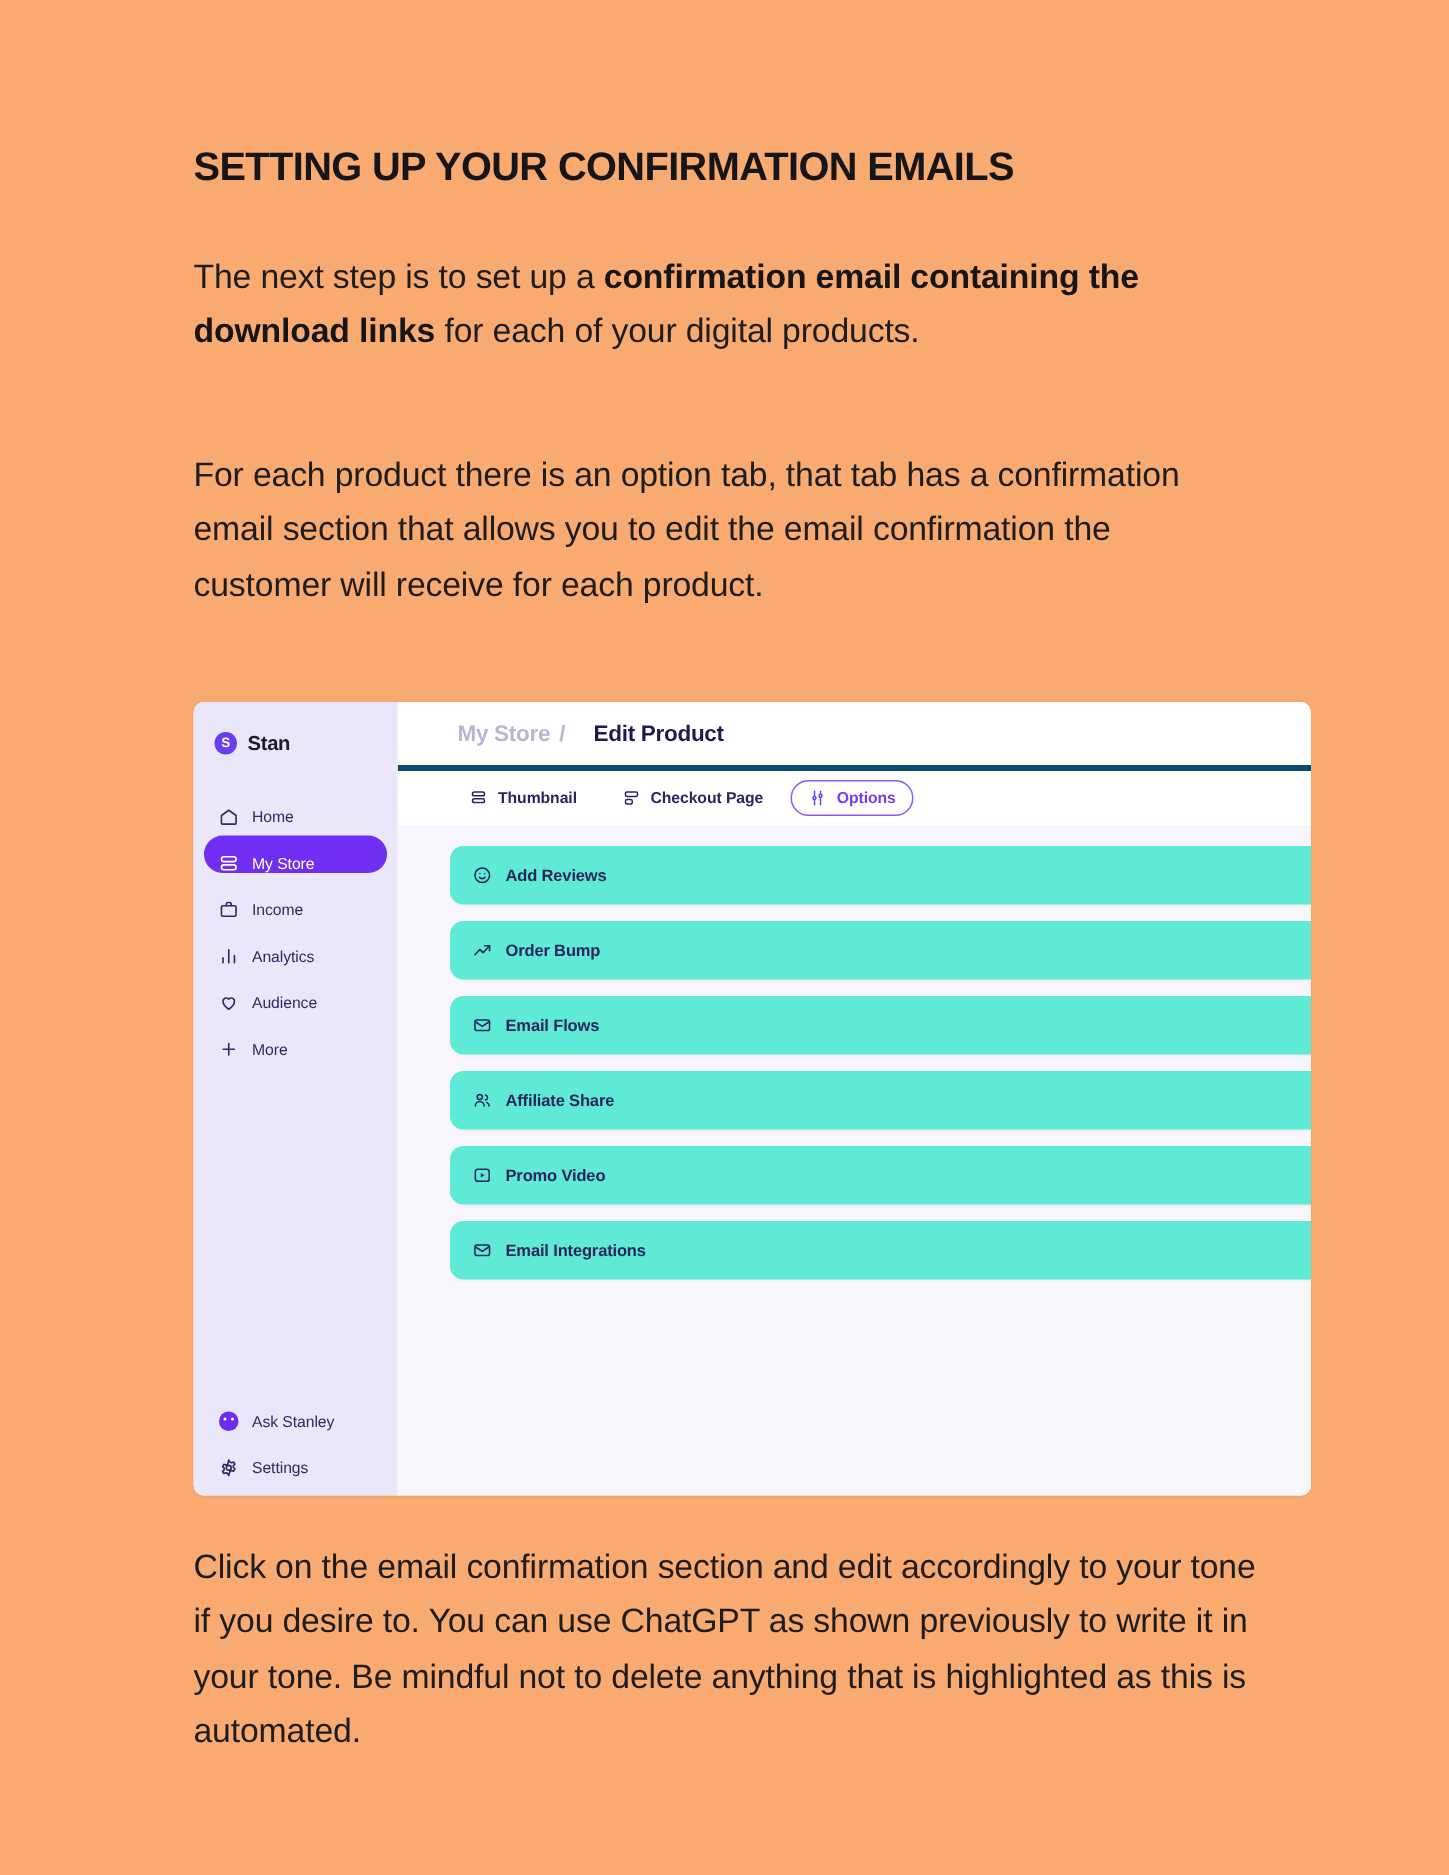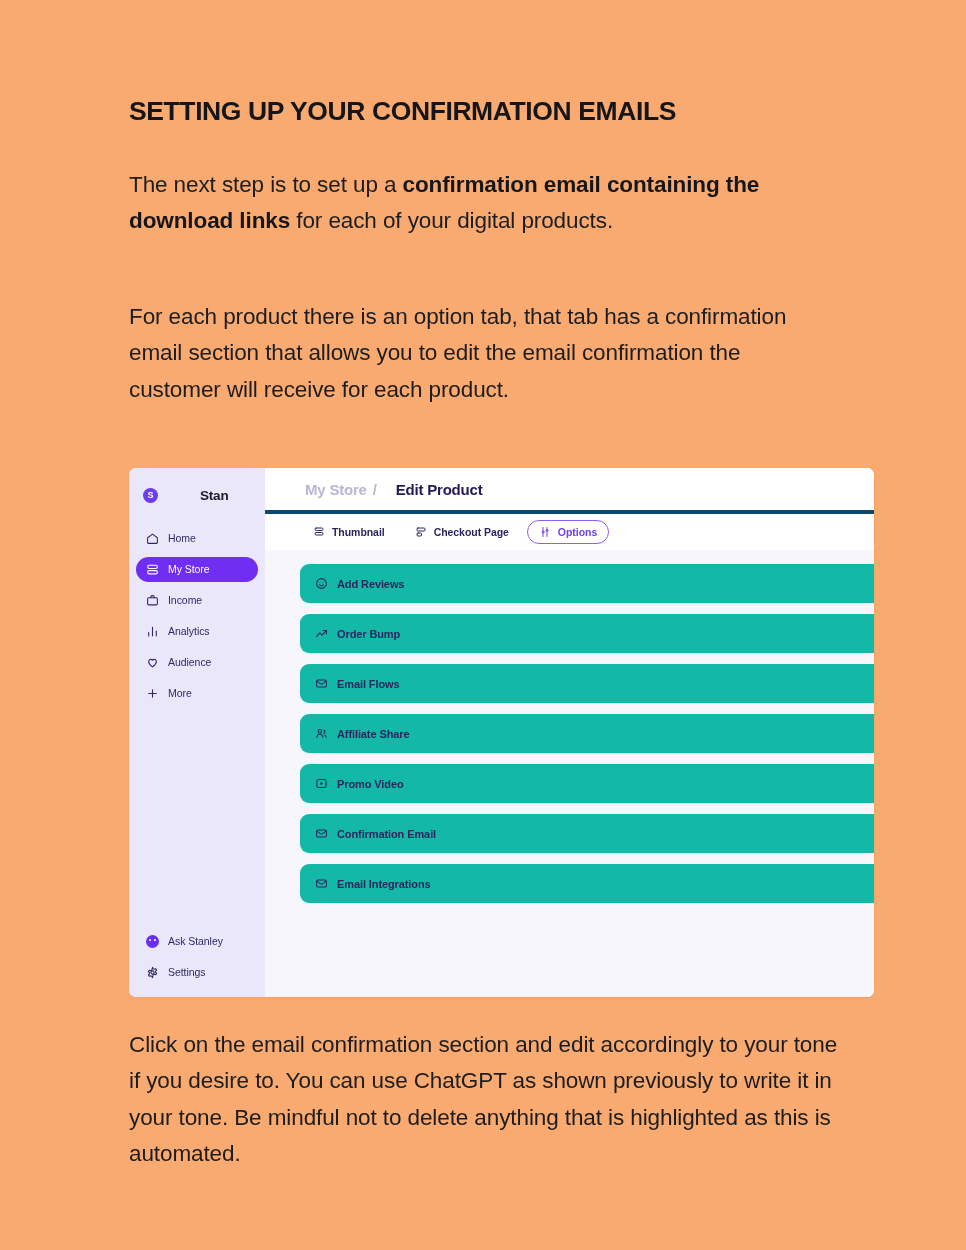--- a/index.html
+++ b/index.html
@@ -93,28 +93,27 @@
     display: flex;
     align-items: center;
     justify-content: center;
     line-height: 1;
   }
   .brand-name {
     font-size: 13.5px;
     font-weight: 700;
     color: #1b1b2a;
     letter-spacing: -0.2px;
-    margin-left: 35px;
   }
 
   .nav { display: flex; flex-direction: column; gap: 1px; }
 
   .nav-item {
     display: flex;
-    align-items: center;
+    align-items: flex-end;
     gap: 9px;
     height: 25px;
     margin: 2.5px 7px 2.5px 7px;
     padding: 0 10px;
     border-radius: 13px;
     color: #2e2a63;
     font-size: 10.5px;
     font-weight: 500;
     letter-spacing: -0.05px;
     white-space: nowrap;
@@ -213,21 +212,21 @@
     flex: 1 1 auto;
     background: #f7f6fc;
     padding: 14px 0 0 35px;
     display: flex;
     flex-direction: column;
     gap: 11px;
     overflow: hidden;
   }
 
   .section-card {
-    background: #14b8a6;
+    background: #5eead4;
     border-radius: 9px;
     height: 39px;
     flex: 0 0 39px;
     width: 605px;
     display: flex;
     align-items: center;
     justify-content: space-between;
     padding: 0 17px 0 15px;
     box-shadow: 0 1px 2px rgba(40,30,90,0.05);
   }
@@ -458,41 +457,29 @@
               <svg width="13" height="13" viewBox="0 0 24 24" fill="none" stroke="#2b2560" stroke-width="1.9" stroke-linejoin="round">
                   <rect x="3.5" y="4.5" width="17" height="15" rx="3"></rect>
                   <path d="M10.2 9.2 14.8 12l-4.6 2.8z" fill="#2b2560" stroke="none"></path>
                 </svg>
             </span>
             <span class="section-label">Promo Video</span>
           </div>
 
         </div>
 
+
         <div class="section-card">
           <div class="section-left">
             <span class="ic">
               <svg width="13" height="13" viewBox="0 0 24 24" fill="none" stroke="#2b2560" stroke-width="1.9" stroke-linecap="round" stroke-linejoin="round">
                   <rect x="3" y="5.5" width="18" height="13" rx="2.5"></rect>
                   <path d="m4 8 8 5.5L20 8"></path>
                 </svg>
             </span>
-            <span class="section-label">Confirmation Email</span>
-          </div>
-
-        </div>
-
-        <div class="section-card">
-          <div class="section-left">
-            <span class="ic">
-              <svg width="13" height="13" viewBox="0 0 24 24" fill="none" stroke="#2b2560" stroke-width="1.9" stroke-linecap="round" stroke-linejoin="round">
-                  <rect x="3" y="5.5" width="18" height="13" rx="2.5"></rect>
-                  <path d="m4 8 8 5.5L20 8"></path>
-                </svg>
-            </span>
             <span class="section-label">Email Integrations</span>
           </div>
 
         </div>
 
       </div>
     </section>
   </div>
 
   <p class="para para-3">Click on the email confirmation section and edit accordingly to your tone if you desire to. You can use ChatGPT as shown previously to write it in your tone. Be mindful not to delete anything that is highlighted as this is automated.</p>

